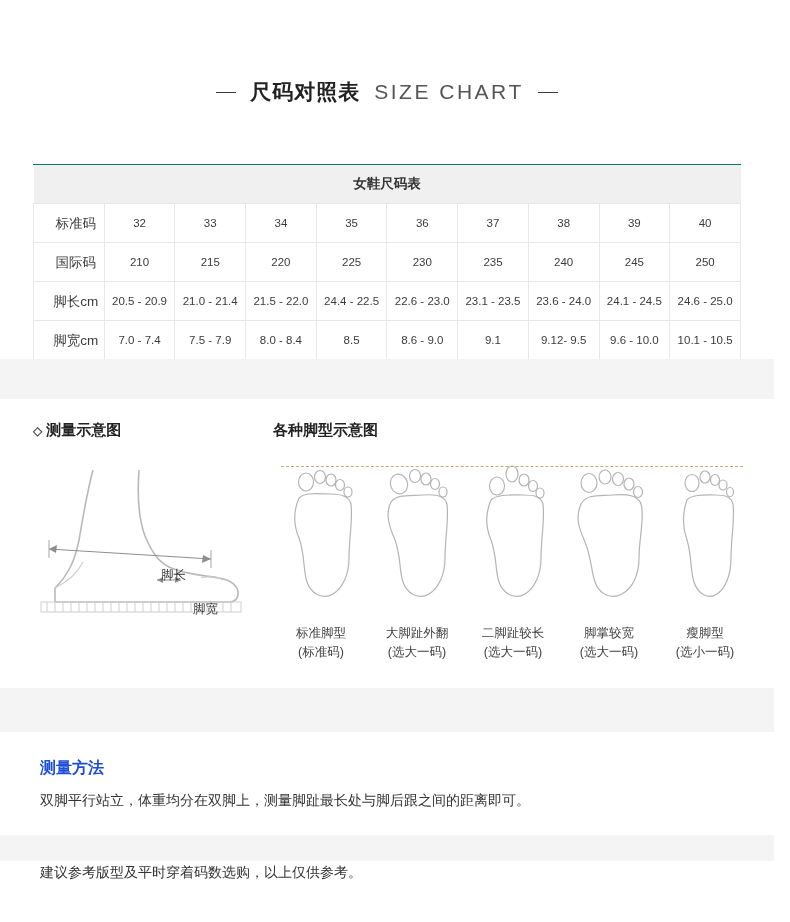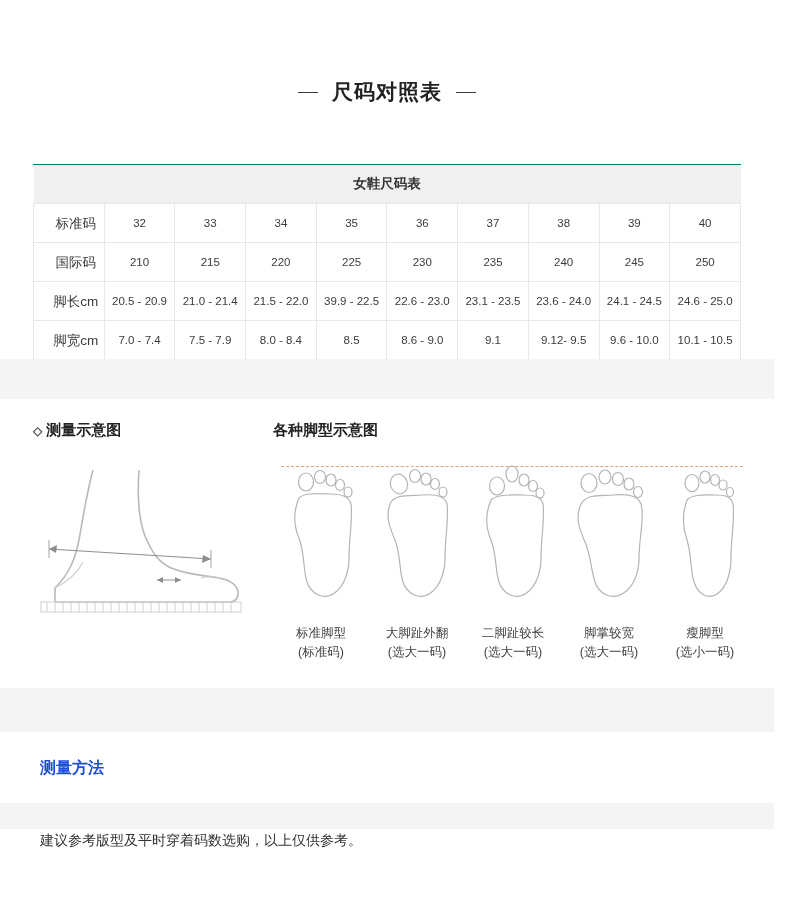--- a/index.html
+++ b/index.html
@@ -169,20 +169,21 @@
   }
 </style>
 </head>
 <body>
 
 <div class="page">
 
   <div class="title-row">
     <span class="title-dash"></span>
     <span class="title-cn">尺码对照表</span>
+    <span class="title-en">SIZE CHART</span>
     <span class="title-dash"></span>
   </div>
 
   <div class="table-wrap">
     <table class="size-table">
       <tbody>
           <tr class="header-row">
         <th colspan="10">女鞋尺码表</th>
       </tr>
       <tr class="row-first">
@@ -207,21 +208,21 @@
         <td class="cell">235</td>
         <td class="cell">240</td>
         <td class="cell">245</td>
         <td class="cell cell-last">250</td>
       </tr>
       <tr>
         <td class="row-label">脚长cm</td>
         <td class="cell">20.5 - 20.9</td>
         <td class="cell">21.0 - 21.4</td>
         <td class="cell">21.5 - 22.0</td>
-        <td class="cell">39.9 - 22.5</td>
+        <td class="cell">24.4 - 22.5</td>
         <td class="cell">22.6 - 23.0</td>
         <td class="cell">23.1 - 23.5</td>
         <td class="cell">23.6 - 24.0</td>
         <td class="cell">24.1 - 24.5</td>
         <td class="cell cell-last">24.6 - 25.0</td>
       </tr>
       <tr class="row-last">
         <td class="row-label">脚宽cm</td>
         <td class="cell">7.0 - 7.4</td>
         <td class="cell">7.5 - 7.9</td>
@@ -286,20 +287,24 @@
             <polygon points="16,87 24,83 23,91" fill="#8e8e8e"></polygon>
             <polygon points="178,97 170,93 169,101" fill="#8e8e8e"></polygon>
 
             <line x1="16" y1="78" x2="16" y2="96" stroke="#a5a5a5" stroke-width="1"></line>
             <line x1="178" y1="88" x2="178" y2="106" stroke="#a5a5a5" stroke-width="1"></line>
 
             <line x1="124" y1="118" x2="148" y2="118" stroke="#8e8e8e" stroke-width="1"></line>
             <polygon points="124,118 130,115 130,121" fill="#8e8e8e"></polygon>
             <polygon points="148,118 142,115 142,121" fill="#8e8e8e"></polygon>
           </svg>
+          <div style="position:relative; margin-top:-84px; margin-left:128px; height:60px;">
+            <div style="font-size:12.5px;color:#333;">脚长</div>
+            <div style="font-size:12.5px;color:#333;margin-top:17px;margin-left:32px;">脚宽</div>
+          </div>
         </div>
       </div>
 
       <div class="col-right">
         <div class="sec-head">各种脚型示意图</div>
 
         <div style="position:relative; margin-top:22px;">
 
           <div style="position:absolute;top:4px;left:8px;right:10px;border-top:1px dashed #d8a47a;"></div>
 
@@ -373,20 +378,21 @@
           </div>
         </div>
       </div>
     </div>
   </div>
 
   <div class="band2"></div>
 
   <div class="text-block">
     <div class="tb-title">测量方法</div>
+    <p class="tb-body">双脚平行站立，体重均分在双脚上，测量脚趾最长处与脚后跟之间的距离即可。</p>
   </div>
 
   <div class="band3"></div>
 
   <div class="text-block">
     <p class="tb-body">建议参考版型及平时穿着码数选购，以上仅供参考。</p>
   </div>
 
 </div>
 

